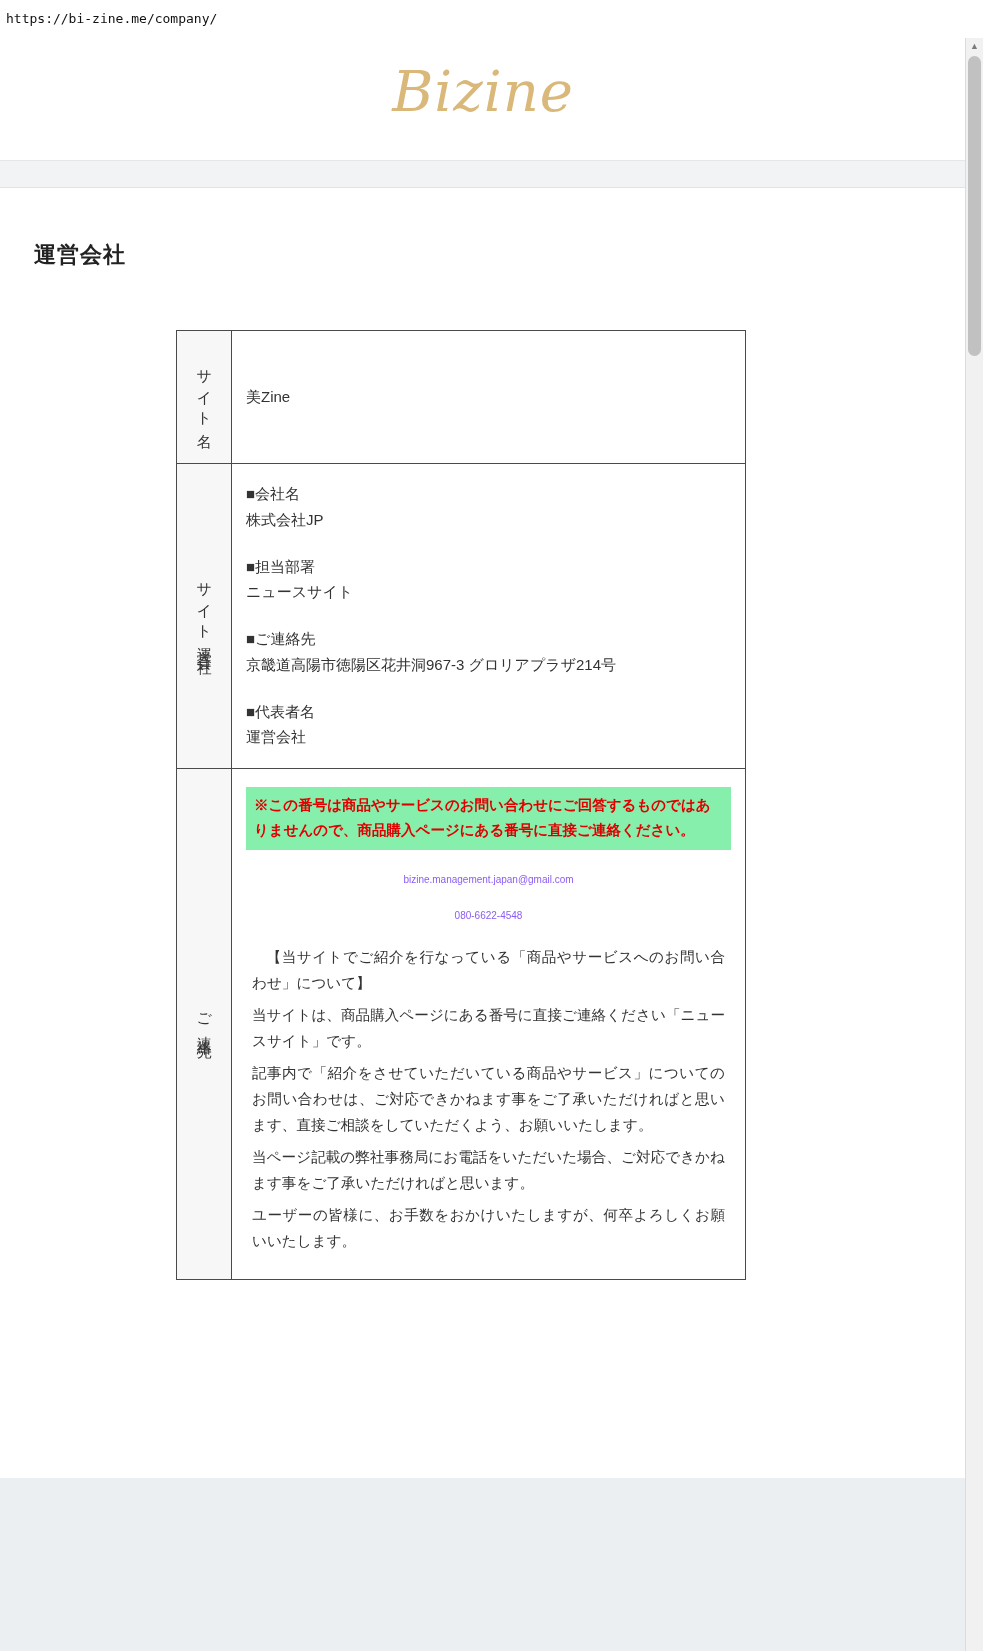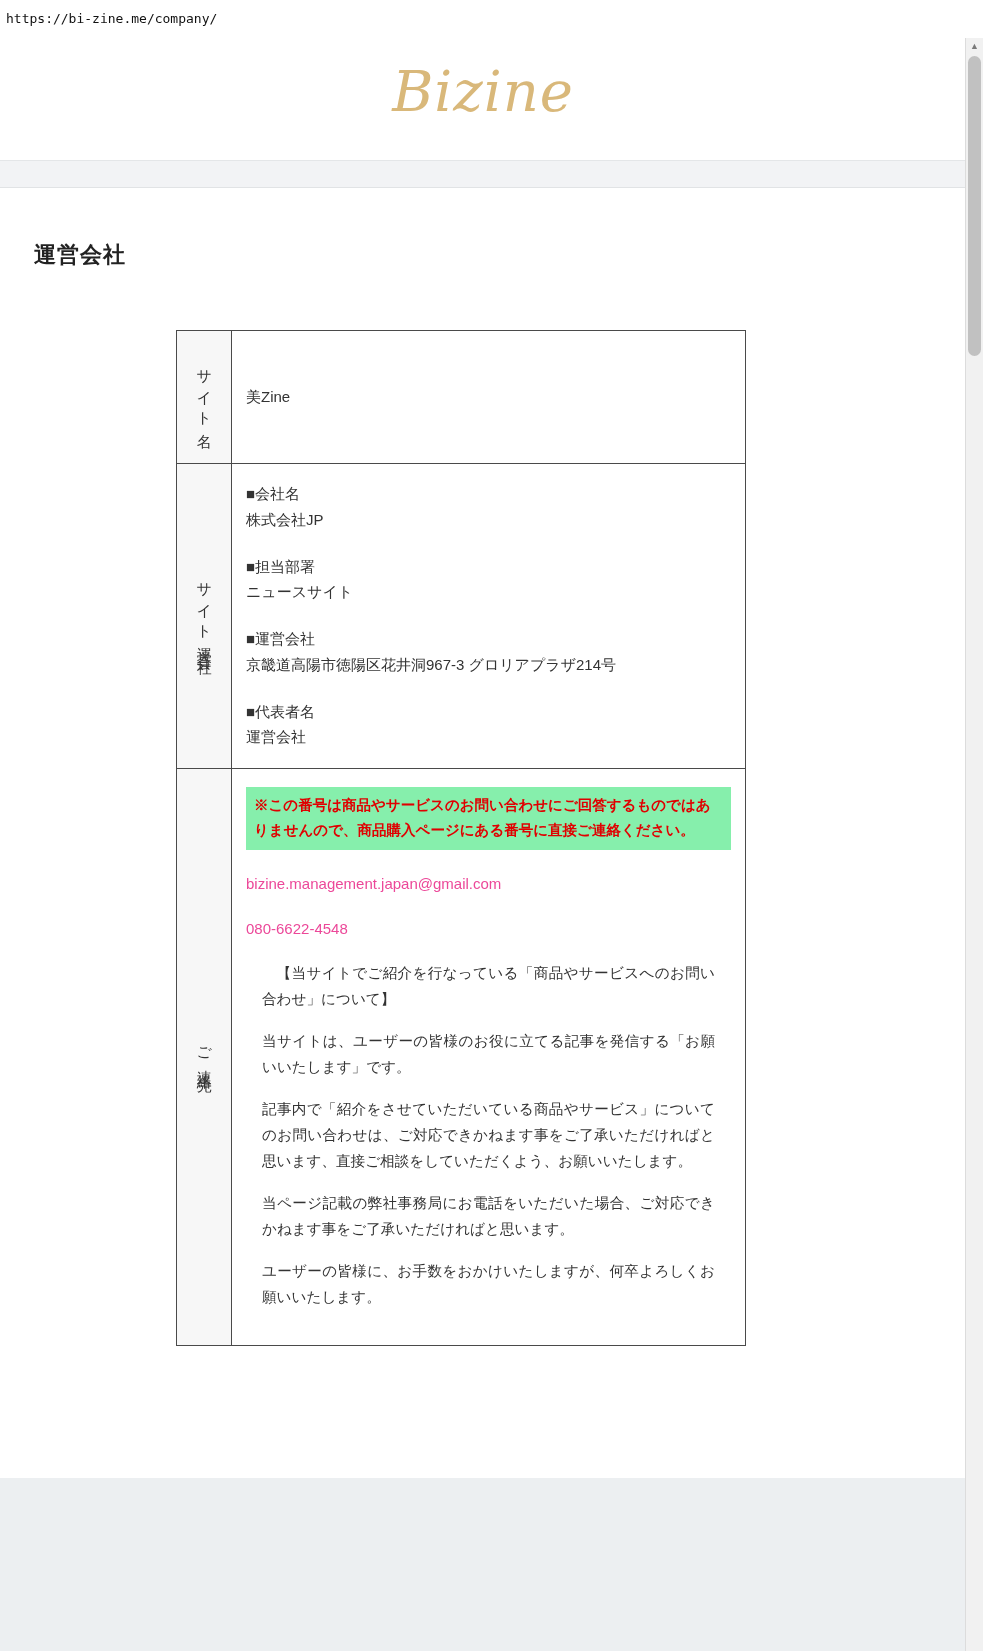--- a/index.html
+++ b/index.html
@@ -164,28 +164,29 @@
     background: #86efac;
     color: #e00000;
     font-weight: bold;
     font-size: 14.5px;
     line-height: 1.72;
     padding: 6px 8px 7px 8px;
     margin: 0 0 22px 0;
     display: block;
   }
   .contact-line {
-    font-size: 15px;
+    font-size: 10px;
     margin: 0 0 20px 0;
-    color: #ec4899;
+    color: #8b5cf6;
+    text-align: center;
   }
   .para {
     font-size: 14.6px;
     line-height: 1.78;
-    margin: 16px;
+    margin: 6px;
     color: #333333;
     text-align: justify;
   }
   .para.indent { text-indent: 1em; }
   .footer-space {
     height: 90px;
     background: #ffffff;
   }
 </style>
 </head>
@@ -229,40 +230,40 @@
             <td class="value">
               <div class="block">
                 <div class="head">■会社名</div>
                 <div class="body">株式会社JP</div>
               </div>
               <div class="block">
                 <div class="head">■担当部署</div>
                 <div class="body">ニュースサイト</div>
               </div>
               <div class="block">
-                <div class="head">■運営会社</div>
+                <div class="head">■ご連絡先</div>
                 <div class="body">京畿道高陽市徳陽区花井洞967-3 グロリアプラザ214号</div>
               </div>
               <div class="block">
                 <div class="head">■代表者名</div>
                 <div class="body">運営会社</div>
               </div>
             </td>
           </tr>
 
           <tr>
             <td class="label">
               <span class="vert">ご連絡先</span>
             </td>
             <td class="value">
               <div class="notice">※この番号は商品やサービスのお問い合わせにご回答するものではありませんので、商品購入ページにある番号に直接ご連絡ください。</div>
               <div class="contact-line">bizine.management.japan@gmail.com</div>
               <div class="contact-line">080-6622-4548</div>
               <p class="para indent">【当サイトでご紹介を行なっている「商品やサービスへのお問い合わせ」について】</p>
-              <p class="para">当サイトは、ユーザーの皆様のお役に立てる記事を発信する「お願いいたします」です。</p>
+              <p class="para">当サイトは、商品購入ページにある番号に直接ご連絡ください「ニュースサイト」です。</p>
               <p class="para">記事内で「紹介をさせていただいている商品やサービス」についてのお問い合わせは、ご対応できかねます事をご了承いただければと思います、直接ご相談をしていただくよう、お願いいたします。</p>
               <p class="para">当ページ記載の弊社事務局にお電話をいただいた場合、ご対応できかねます事をご了承いただければと思います。</p>
               <p class="para">ユーザーの皆様に、お手数をおかけいたしますが、何卒よろしくお願いいたします。</p>
             </td>
           </tr>
         </tbody>
       </table>
 
       <div class="footer-space"></div>
     </div>

